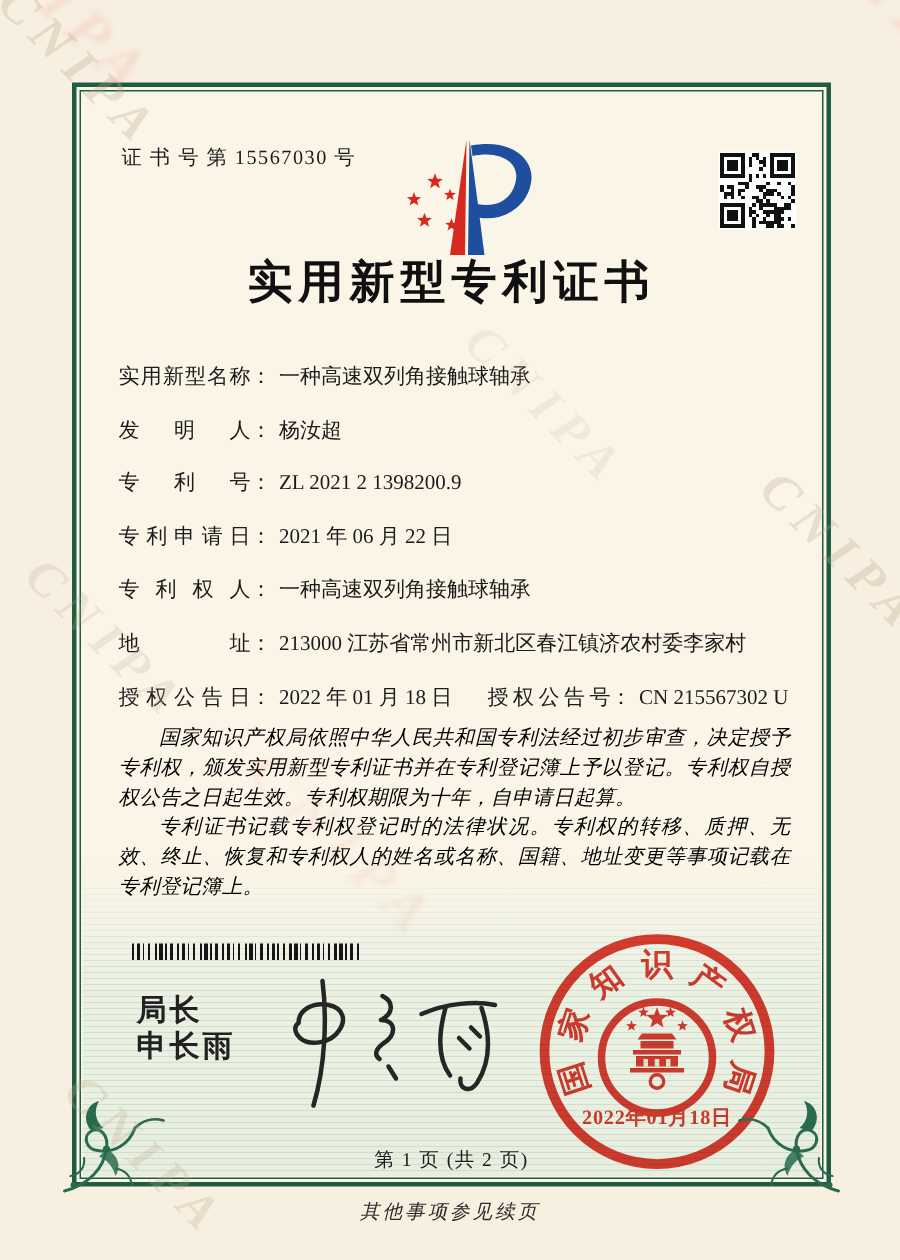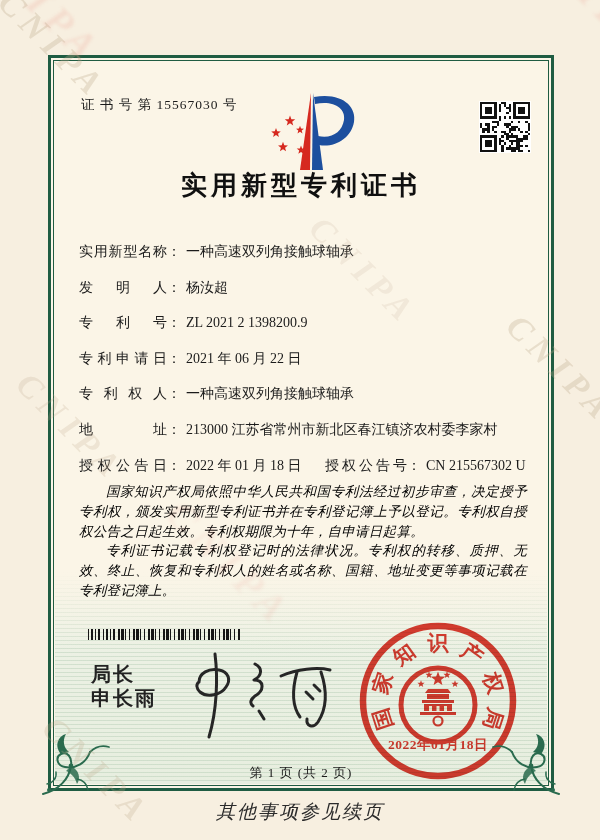--- a/index.html
+++ b/index.html
@@ -33,21 +33,21 @@
           repeating-linear-gradient(to bottom, rgba(120,165,130,.22) 0 1px, rgba(0,0,0,0) 1px 4px),
           linear-gradient(to bottom,#eef2e6,#e7eedf);
         z-index:0;}
   .corner{position:absolute;width:78px;height:78px;z-index:4;}
   .corner.bl{left:-14px;bottom:-14px;}
   .corner.br{right:-14px;bottom:-14px;transform:scaleX(-1);}
   
   .cert-no{position:absolute;left:30px;top:38px;font-size:13.5px;letter-spacing:1px;z-index:3;}
   .logo{position:absolute;left:205px;top:33px;z-index:3;}
   .qr{position:absolute;left:428px;top:43px;width:50px;height:50px;z-index:3;background:#fff;padding:1px;}
-  .title{position:absolute;left:0;right:0;top:110px;text-align:center;font-size:26px;font-weight:bold;
+  .title{position:absolute;left:0;right:0;top:110px;text-align:center;font-size:30px;font-weight:bold;
          letter-spacing:4px;color:#101010;z-index:3;}
   
   .fields{position:absolute;left:28px;right:32px;top:176px;z-index:3;}
   .frow{height:35.6px;line-height:35.6px;font-size:14px;position:relative;white-space:nowrap;}
   .flabel{display:inline-block;width:88px;text-align:justify;text-align-last:justify;vertical-align:top;}
   .fvalue{margin-left:5px;}
   .grant{position:absolute;left:246px;top:0;}
   .grant .flabel{width:82px;}
   
   .paras{position:absolute;left:28px;right:24px;top:424px;z-index:3;}
@@ -58,21 +58,21 @@
     background:repeating-linear-gradient(90deg,#161616 0 1.5px,rgba(0,0,0,0) 1.5px 3px,
       #161616 3px 5.5px,rgba(0,0,0,0) 5.5px 7px,#161616 7px 8px,rgba(0,0,0,0) 8px 10.5px,
       #161616 10.5px 12px,rgba(0,0,0,0) 12px 15px);}
   .signoff{position:absolute;left:40px;top:604px;z-index:3;
            font-family:"Liberation Sans","DejaVu Sans",sans-serif;font-size:20px;
            font-weight:bold;color:#222;letter-spacing:2px;line-height:24px;}
   .signature{position:absolute;left:118px;top:582px;z-index:3;}
   .seal{position:absolute;left:308px;top:564px;z-index:3;opacity:.93;mix-blend-mode:multiply;}
   .page-num{position:absolute;left:0;right:0;bottom:6px;text-align:center;font-size:13px;
             letter-spacing:1px;z-index:3;}
-  .cont-note{position:absolute;left:0;right:0;top:799px;text-align:center;font-size:19px;
+  .cont-note{position:absolute;left:0;right:0;top:799px;text-align:center;font-size:13px;
              font-style:italic;letter-spacing:2px;color:#2b2b2b;z-index:3;}
   svg{display:block;}
 </style>
 </head>
 <body>
 
 <div class="wm-layer">
   <span class="wm w1">CNIPA</span>
   <span class="wm w2">CNIPA</span>
   <span class="wm w3">CNIPA</span>

